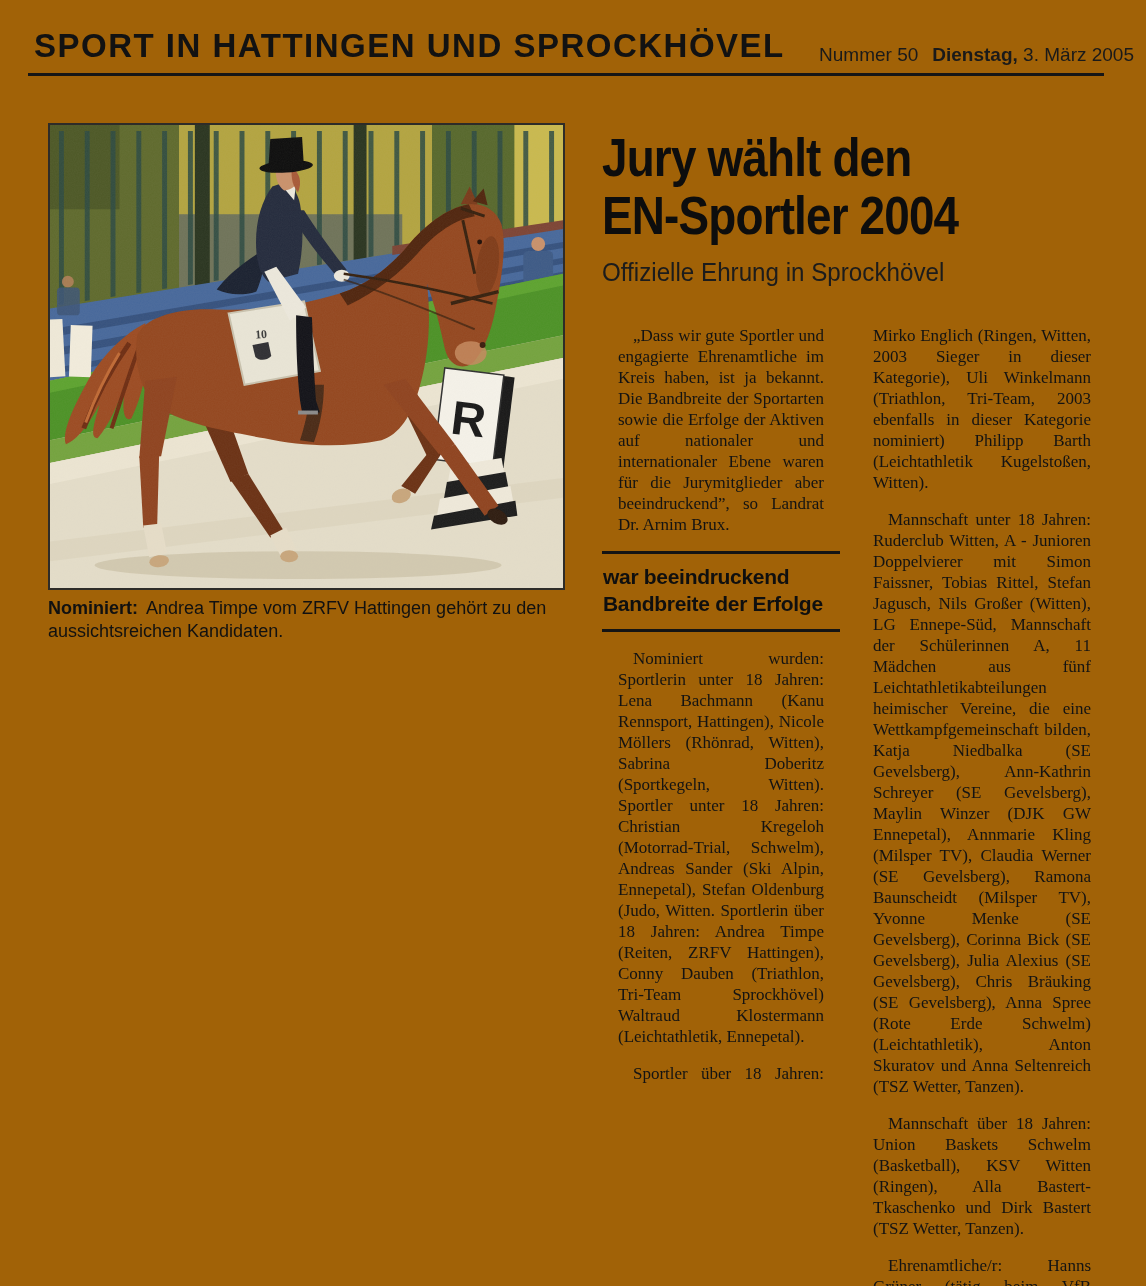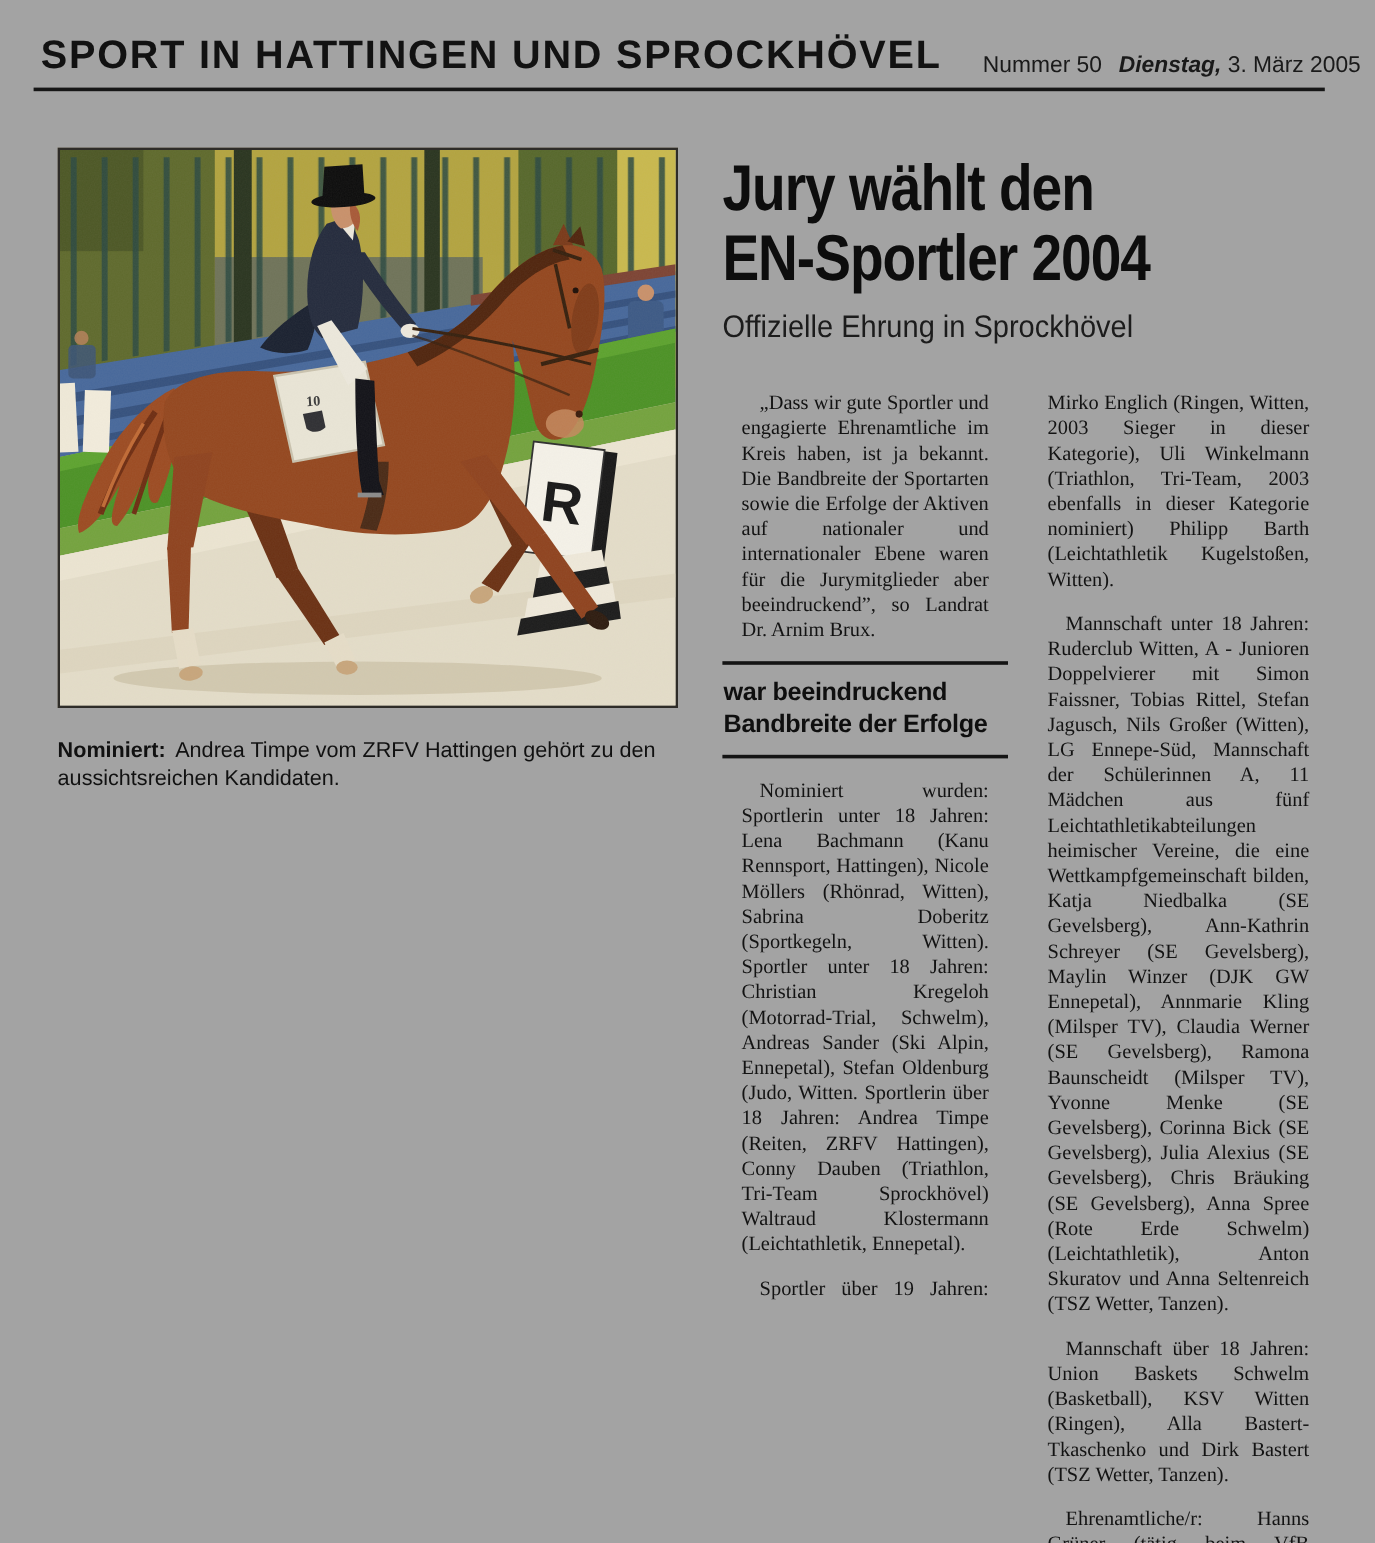--- a/index.html
+++ b/index.html
@@ -1,28 +1,28 @@
 <!DOCTYPE html>
 <html lang="de"><head>
 <meta charset="utf-8">
 <style>
   html,body{margin:0;padding:0;background:#e8e8e8;}
-  .page{position:relative;width:1146px;height:1286px;background:#a3a3a3;overflow:hidden;
+  .page{position:relative;width:1146px;height:1286px;background:#a16207;overflow:hidden;
         color:#161616;font-family:"Liberation Sans",sans-serif;}
   
   .masthead-title{position:absolute;left:34px;top:27px;margin:0;font-weight:bold;
         font-size:33px;letter-spacing:1.5px;white-space:nowrap;color:#121212;}
   .issue-line{position:absolute;right:12px;top:44px;font-size:19px;color:#1a1a1a;white-space:nowrap;}
-  .issue-line .bold{font-weight:bold;margin-left:14px;font-style:italic;}
+  .issue-line .bold{font-weight:bold;margin-left:14px;}
   .masthead-rule{position:absolute;left:28px;top:73px;width:1076px;height:3px;background:#161616;}
   
   .photo-fig{position:absolute;left:48px;top:123px;margin:0;width:517px;}
   .photo-frame{width:517px;height:467px;border:2px solid #2e2c28;box-sizing:border-box;background:#cfc7b2;}
   .photo-frame svg{display:block;width:100%;height:100%;}
-  .caption{margin-top:24px;font-size:18px;line-height:23px;color:#111;width:517px;}
+  .caption{margin-top:7px;font-size:18px;line-height:23px;color:#111;width:517px;}
   .caption b{font-weight:bold;margin-right:8px;}
   
   .article{position:absolute;left:602px;top:128px;width:505px;}
   .headline{margin:0;font-weight:bold;font-size:54px;line-height:58px;letter-spacing:-1px;
         white-space:nowrap;transform:scaleX(.85);transform-origin:left top;color:#0d0d0d;}
   .subheadline{margin:13px 0 0;font-weight:400;font-size:26px;line-height:30px;white-space:nowrap;
         transform:scaleX(.93);transform-origin:left top;color:#1c1c1c;}
   .cols{display:flex;gap:17px;margin-top:22px;}
   .col{width:238px;}
   .col.c2{width:250px;}
@@ -214,21 +214,21 @@
     <h3 class="subheadline">Offizielle Ehrung in Sprockhövel</h3>
 
     <div class="cols">
       <div class="col c1">
         <p class="ind">„Dass wir gute Sportler und engagierte Ehrenamtliche im Kreis haben, ist ja bekannt. Die Bandbreite der Sportarten sowie die Erfolge der Aktiven auf nationaler und internationaler Ebene waren für die Jurymitglieder aber beeindruckend”, so Landrat Dr. Arnim Brux.</p>
         <div class="crosshead">
           <h4>war beeindruckend</h4>
           <h4>Bandbreite der Erfolge</h4>
         </div>
         <p class="ind">Nominiert wurden: Sportlerin unter 18 Jahren: Lena Bachmann (Kanu Rennsport, Hattingen), Nicole Möllers (Rhönrad, Witten), Sabrina Doberitz (Sportkegeln, Witten). Sportler unter 18 Jahren: Christian Kregeloh (Motorrad-Trial, Schwelm), Andreas Sander (Ski Alpin, Ennepetal), Stefan Oldenburg (Judo, Witten. Sportlerin über 18 Jahren: Andrea Timpe (Reiten, ZRFV Hattingen), Conny Dauben (Triathlon, Tri-Team Sprockhövel) Waltraud Klostermann (Leichtathletik, Ennepetal).</p>
-        <p class="ind force-last">Sportler über 19 Jahren:</p>
+        <p class="ind force-last">Sportler über 18 Jahren:</p>
       </div>
       <div class="col c2">
         <p>Mirko Englich (Ringen, Witten, 2003 Sieger in dieser Kategorie), Uli Winkelmann (Triathlon, Tri-Team, 2003 ebenfalls in dieser Kategorie nominiert) Philipp Barth (Leichtathletik Kugelstoßen, Witten).</p>
         <p class="ind">Mannschaft unter 18 Jahren: Ruderclub Witten, A - Junioren Doppelvierer mit Simon Faissner, Tobias Rittel, Stefan Jagusch, Nils Großer (Witten), LG Ennepe-Süd, Mannschaft der Schülerinnen A, 11 Mädchen aus fünf Leichtathletikabteilungen heimischer Vereine, die eine Wettkampfgemeinschaft bilden, Katja Niedbalka (SE Gevelsberg), Ann-Kathrin Schreyer (SE Gevelsberg), Maylin Winzer (DJK GW Ennepetal), Annmarie Kling (Milsper TV), Claudia Werner (SE Gevelsberg), Ramona Baunscheidt (Milsper TV), Yvonne Menke (SE Gevelsberg), Corinna Bick (SE Gevelsberg), Julia Alexius (SE Gevelsberg), Chris Bräuking (SE Gevelsberg), Anna Spree (Rote Erde Schwelm) (Leichtathletik), Anton Skuratov und Anna Seltenreich (TSZ Wetter, Tanzen).</p>
         <p class="ind">Mannschaft über 18 Jahren: Union Baskets Schwelm (Basketball), KSV Witten (Ringen), Alla Bastert-Tkaschenko und Dirk Bastert (TSZ Wetter, Tanzen).</p>
         <p class="ind sp">Ehrenamtliche/r: Hanns Grüner (tätig beim VfB Schwelm, StadtSportVerband Schwelm, Kreissportbund, Schwelm), Henning Sandmann (Ruder-Club Witten), Friedrich Salewsky (Sport-Union Witten-Annen).</p>
       </div>
     </div>
   </article>
 

